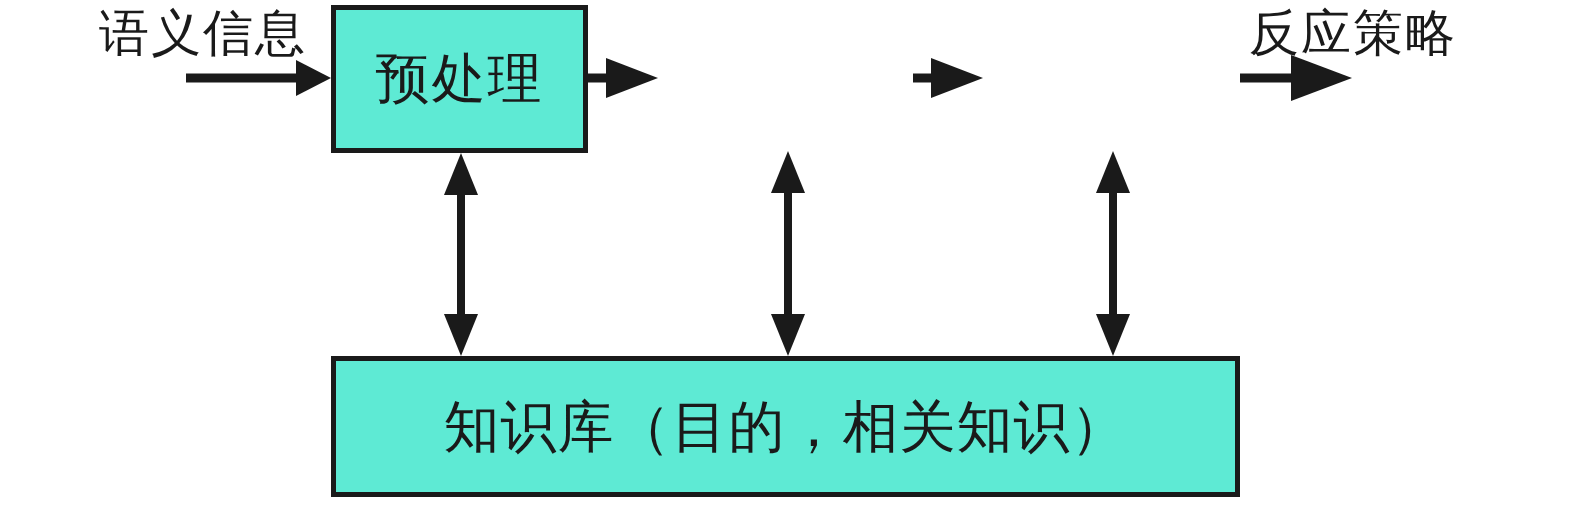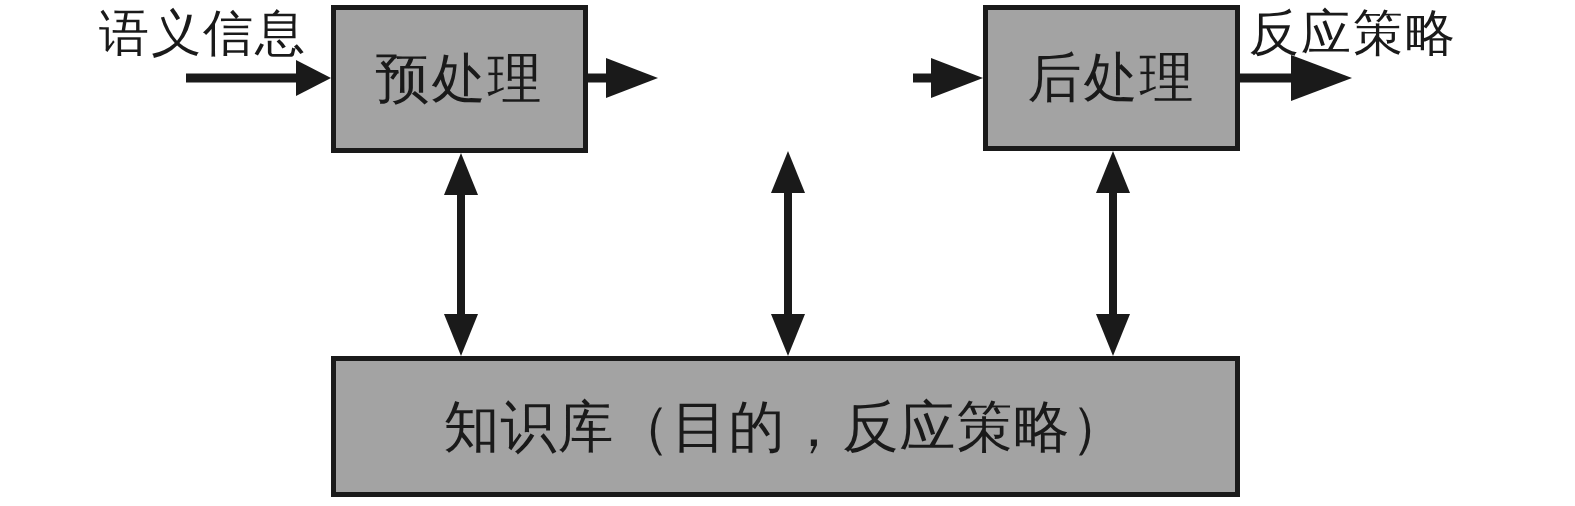--- a/index.html
+++ b/index.html
@@ -21,21 +21,21 @@
     position: absolute;
     left: 0;
     top: 0;
     width: 1575px;
     height: 506px;
   }
   .proc-box {
     position: absolute;
     box-sizing: border-box;
     border: 5px solid #1a1a1a;
-    background: #a3a3a3;
+    background: #5eead4;
     display: flex;
     align-items: center;
     justify-content: center;
   }
   .proc-label {
     font-family: "DejaVu Serif", "Liberation Serif", serif;
     font-size: 54px;
     line-height: 1;
     color: #1a1a1a;
     letter-spacing: 2px;
@@ -113,21 +113,18 @@
 
   <div class="edge-label" id="label-output">反应策略</div>
 
   <div class="edge-label" id="label-input">语义信息</div>
 
   <div class="proc-box" id="box-pre">
     <span class="proc-label">预处理</span>
   </div>
 
 
-  <div class="proc-box" id="box-post">
-    <span class="proc-label">后处理</span>
-  </div>
 
   <div class="proc-box" id="box-kb">
-    <span class="kb-label">知识库（目的，反应策略）</span>
+    <span class="kb-label">知识库（目的，相关知识）</span>
   </div>
 
 </div>
 
 </body></html>

